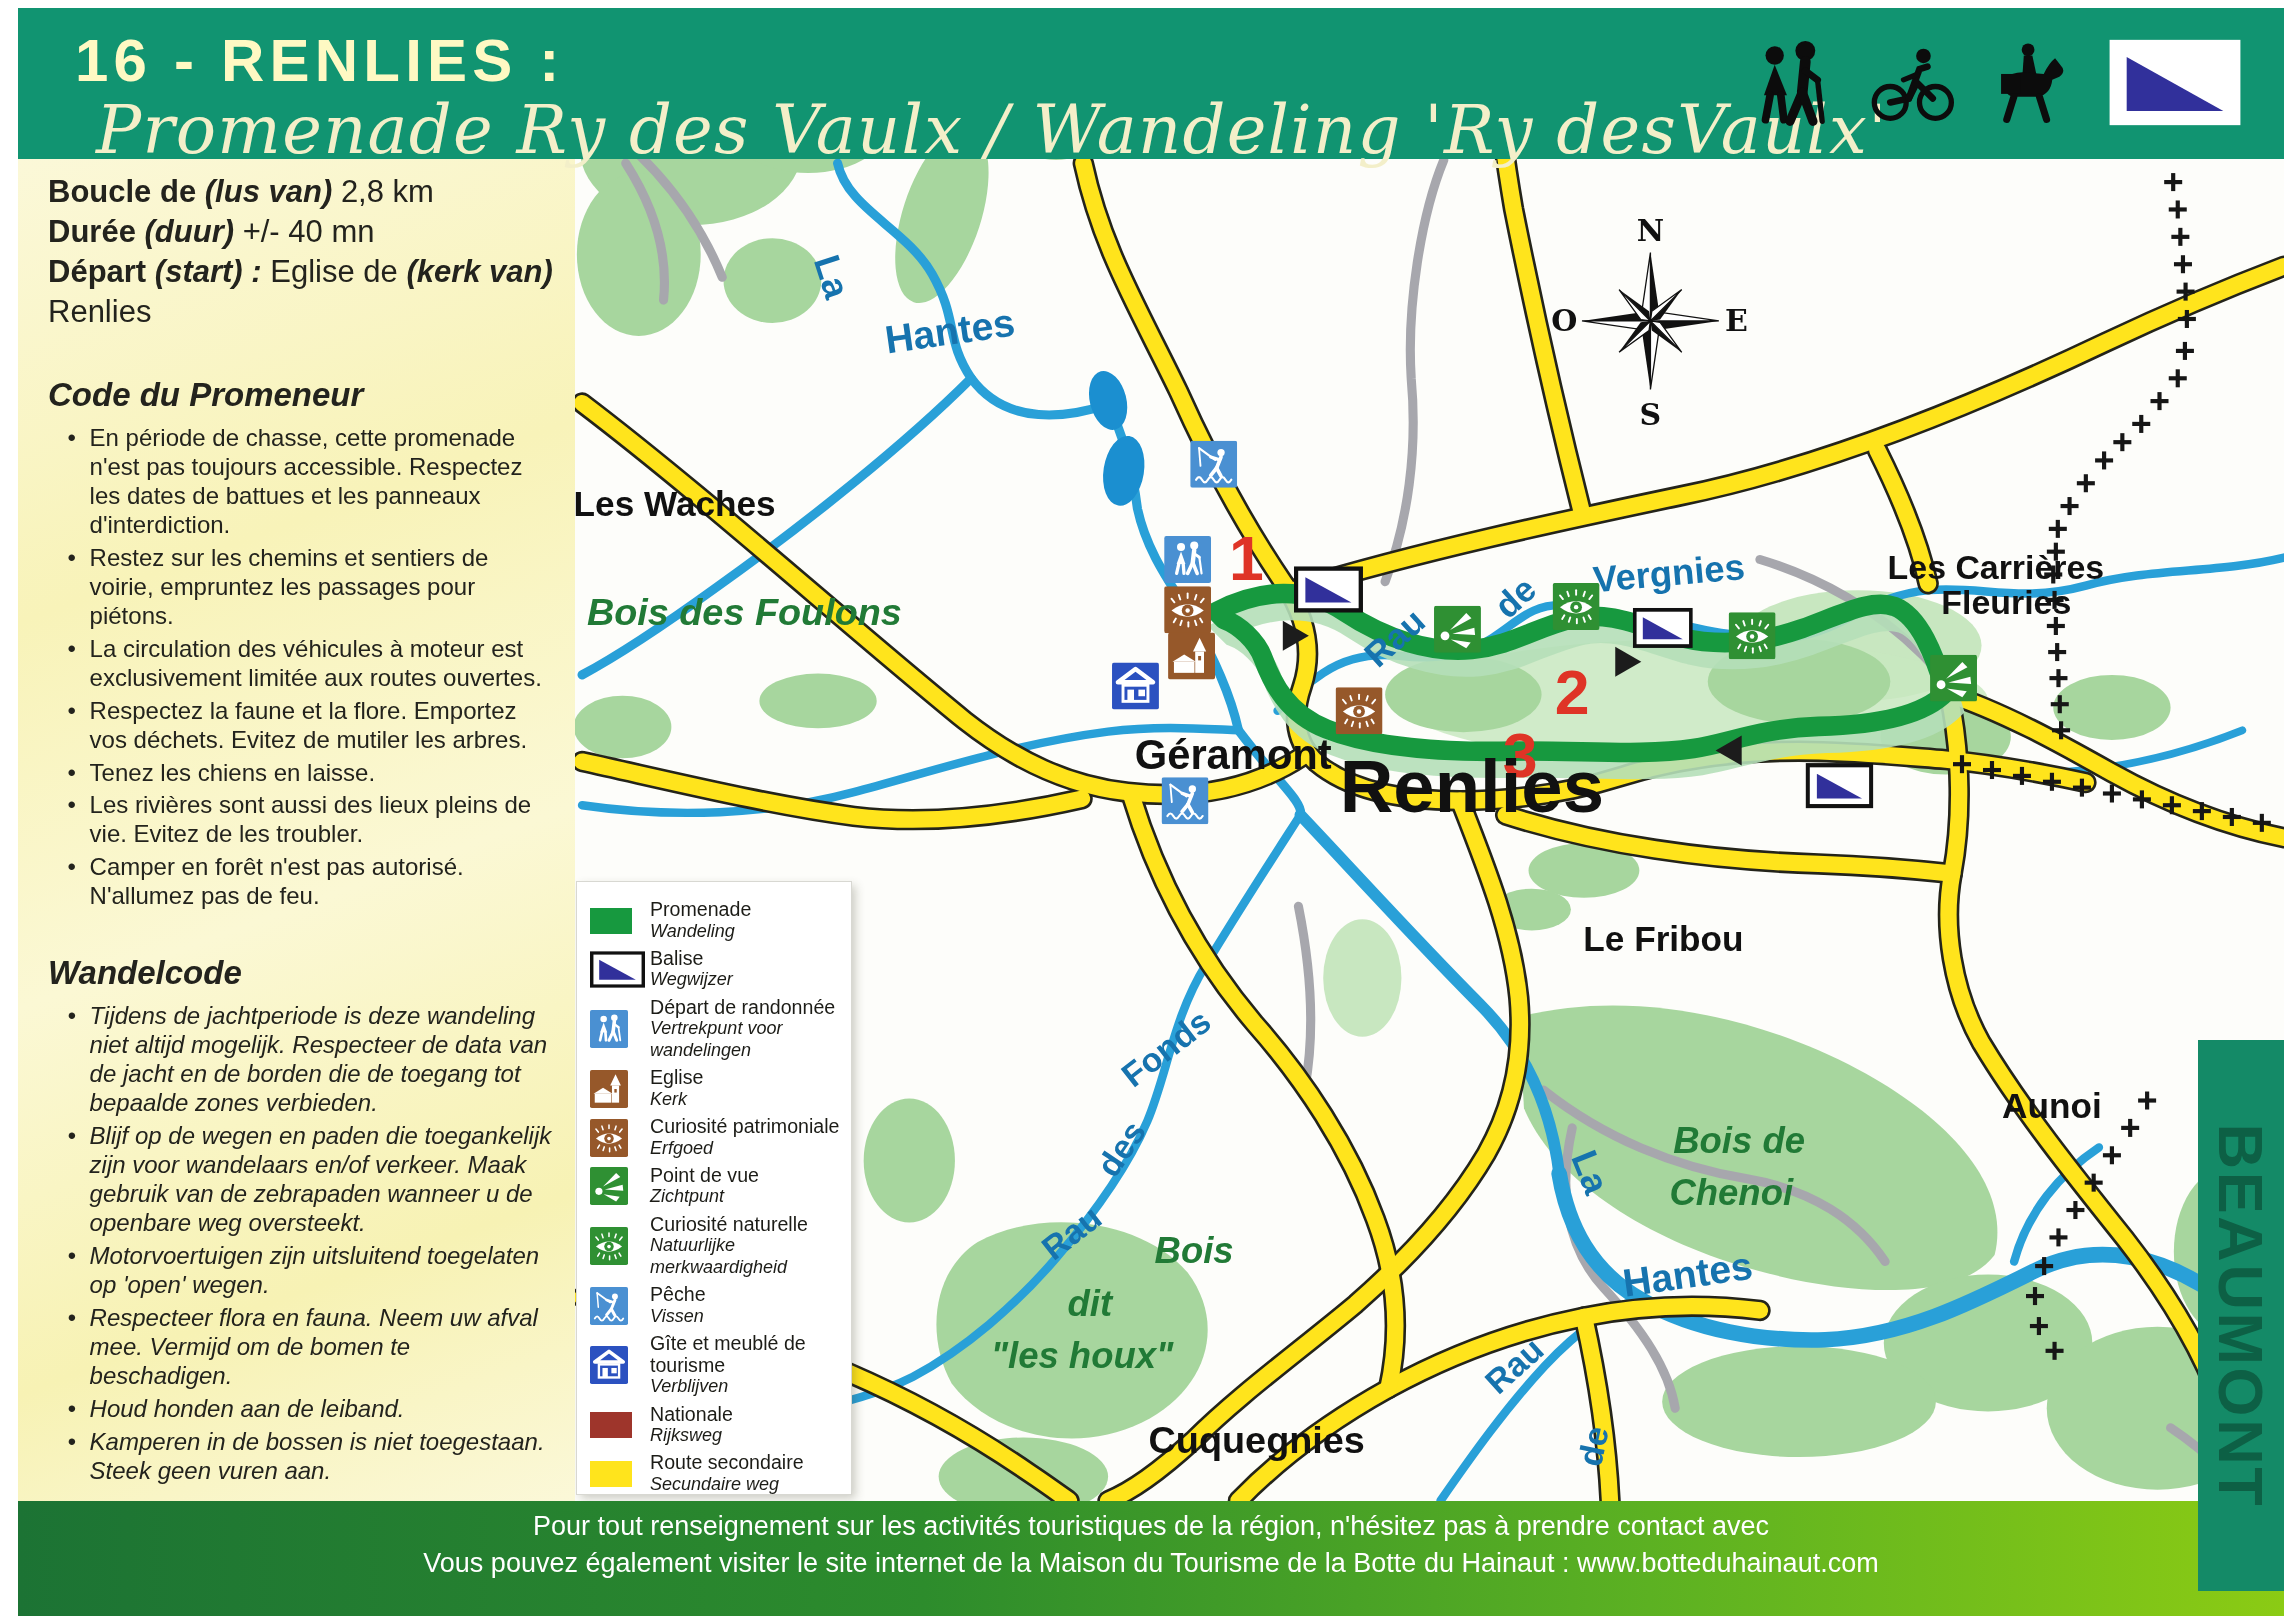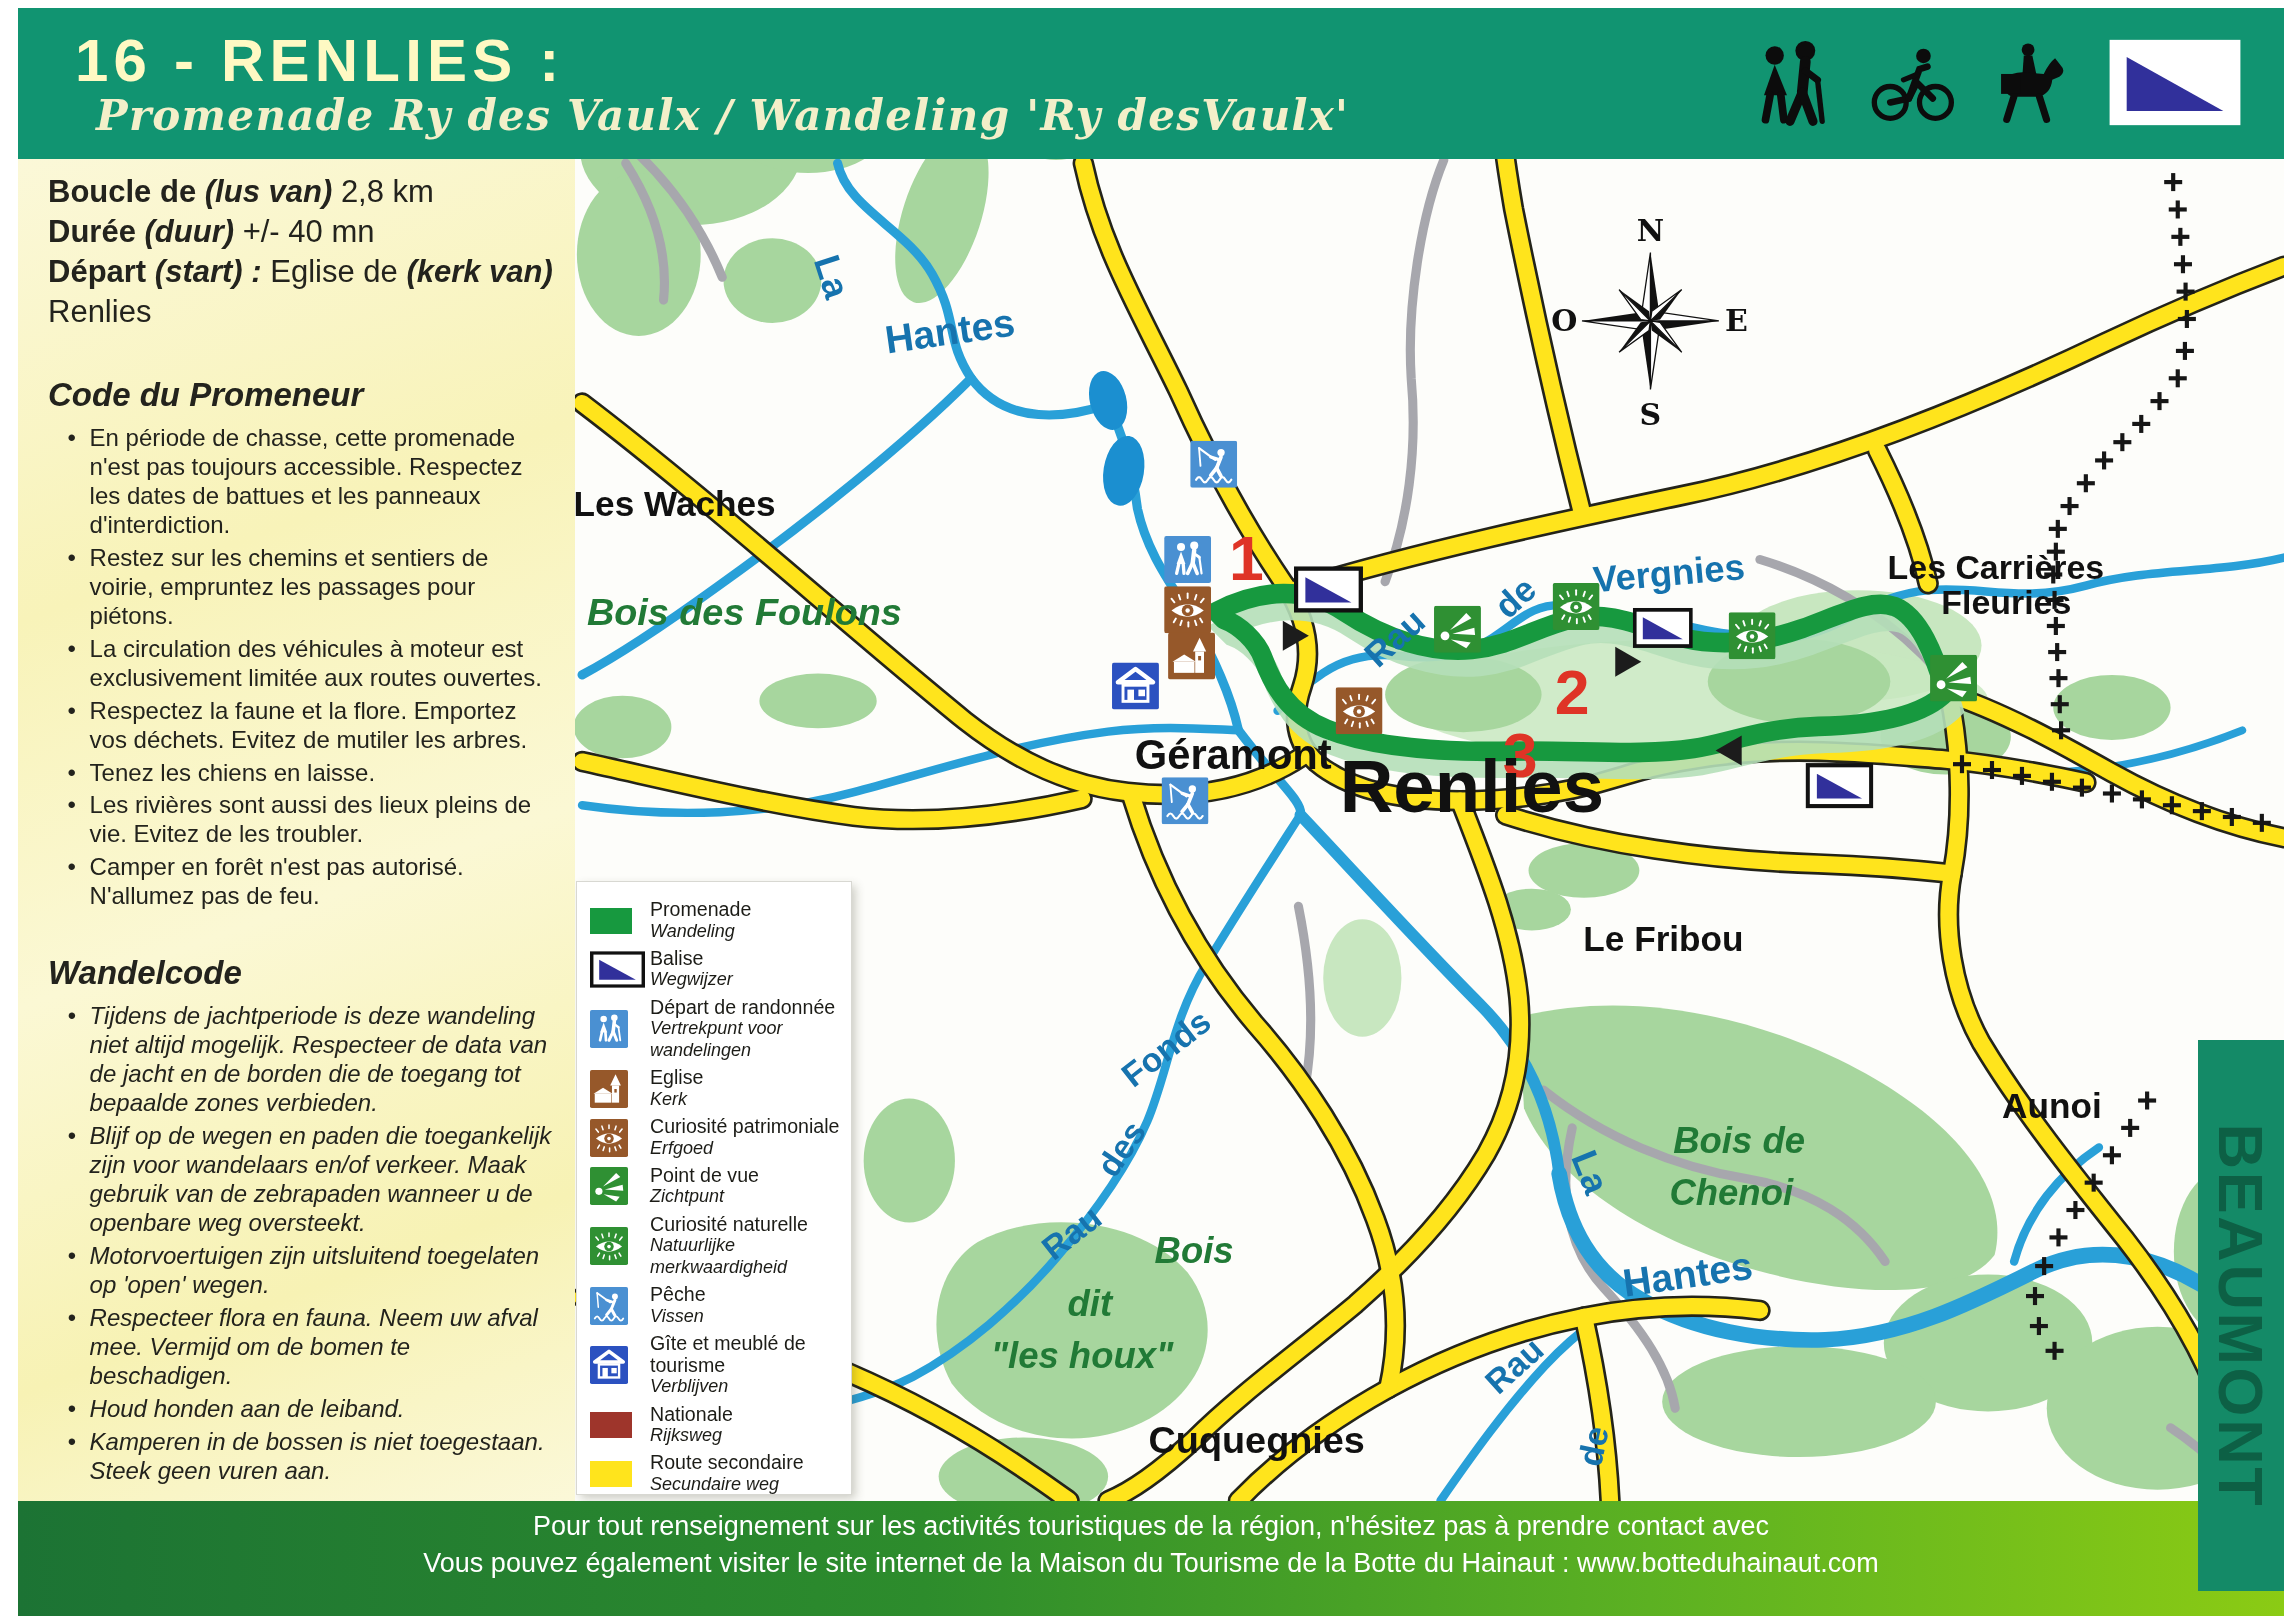--- a/index.html
+++ b/index.html
@@ -3,21 +3,21 @@
 <meta charset="utf-8">
 <style>
   html,body{margin:0;padding:0;}
   body{
     width:2284px;height:1617px;position:relative;background:#ffffff;
     font-family:"Liberation Sans",sans-serif;overflow:hidden;
   }
   
   .header{position:absolute;left:18px;top:7.8px;right:0;height:151px;background:#119471;z-index:30;}
   .header-title{position:absolute;left:57px;top:18px;color:#fef9c3;font-size:60px;font-weight:bold;letter-spacing:5.2px;}
-  .header-sub{position:absolute;left:78px;top:83px;color:#f3efc9;font-size:42px;font-weight:bold;font-style:italic;font-family:"DejaVu Serif",serif;letter-spacing:1.3px;}
+  .header-sub{position:absolute;left:78px;top:83px;color:#f3efc9;font-size:67px;font-weight:normal;font-style:italic;font-family:"DejaVu Serif",serif;letter-spacing:1.3px;}
   .header-icons{position:absolute;right:39px;top:26px;display:flex;align-items:center;gap:30px;}
   
   .sidebar{position:absolute;left:18px;top:159px;width:557px;bottom:116px;z-index:20;
     background:linear-gradient(160deg,#fbf8d8 0%,#f8f3b9 30%,#fbf8d4 55%,#f7f2b4 80%,#fbf8d8 100%);
     padding:13px 22px 0 30px;box-sizing:border-box;overflow:hidden;color:#23231d;}
   .info-line{font-size:31px;line-height:40px;}
   .info-line b{font-weight:bold;}
   .info-line i{font-style:italic;font-weight:bold;}
   .sb-title{font-size:33px;font-weight:bold;margin:44px 0 9px 0;font-style:italic;}
   .sb-title.nl{font-style:italic;}

